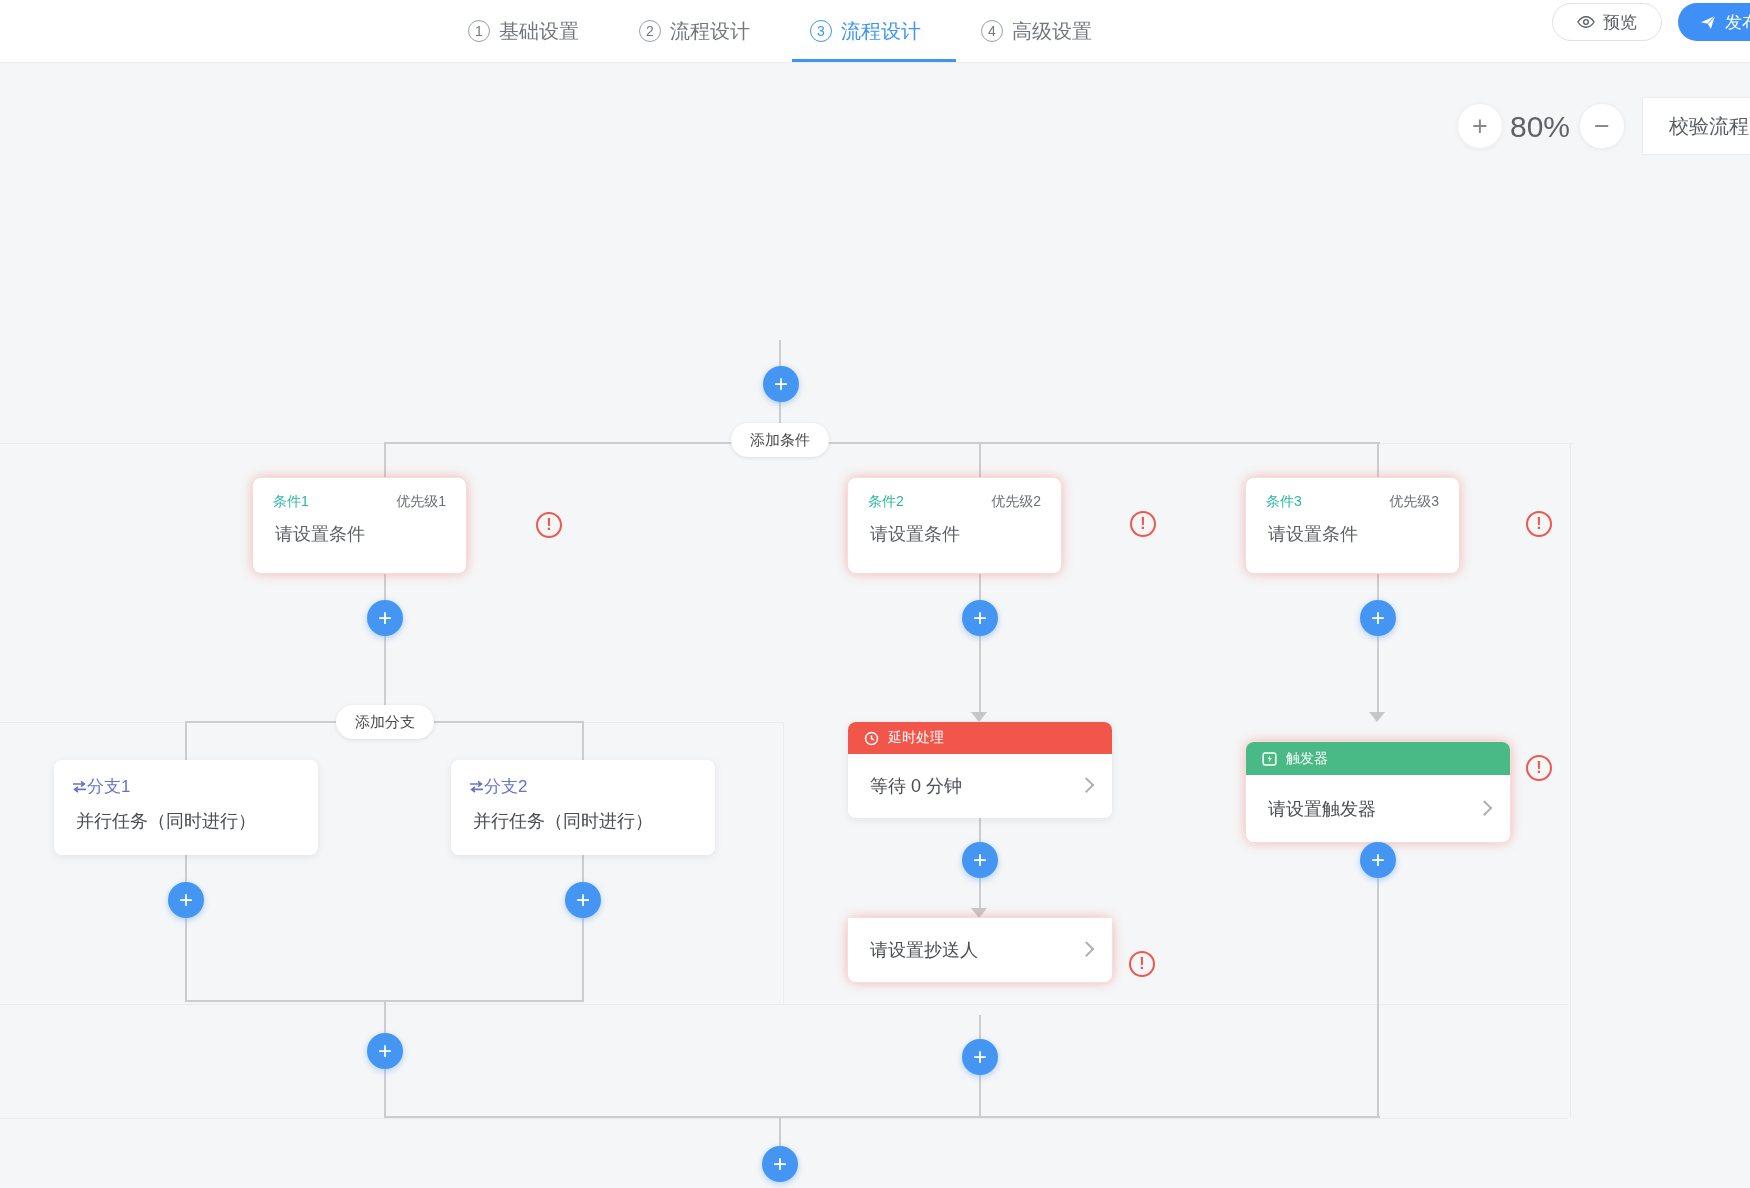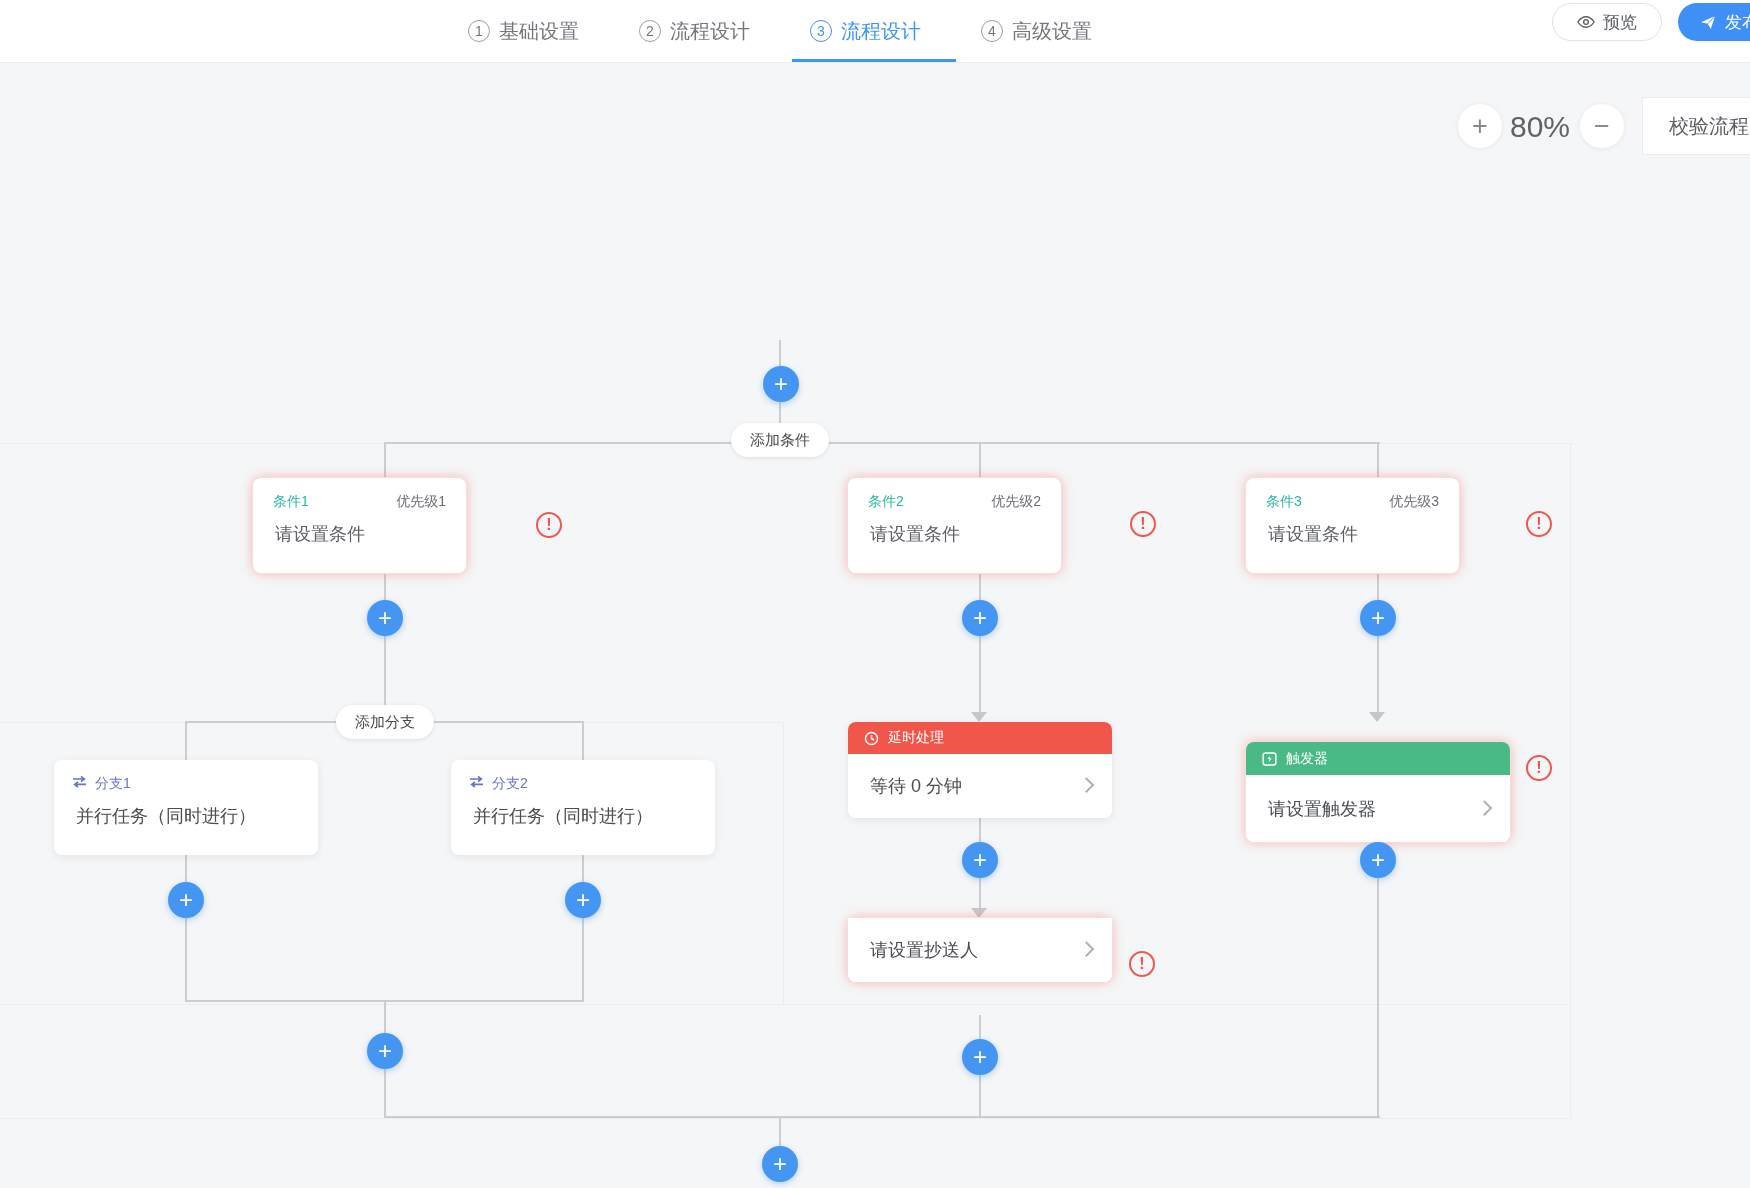--- a/index.html
+++ b/index.html
@@ -55,21 +55,21 @@
   .chevron{position:absolute;right:20px;top:50%;width:9px;height:9px;border-top:2px solid #aeb0b5;
            border-right:2px solid #aeb0b5;transform:translateY(-58%) rotate(45deg);}
   .cond-card{position:absolute;width:213px;height:95px;background:#fff;border-radius:8px;z-index:4;
              box-shadow:0 0 0 1px #fcdcd9,0 0 12px rgba(242,86,77,0.45);cursor:pointer;box-sizing:border-box;}
   .cond-head{display:flex;justify-content:space-between;padding:15px 20px 0 20px;font-size:14px;}
   .cond-title{color:#28b79e;}
   .cond-priority{color:#6b6f75;}
   .cond-body{padding:11px 0 0 22px;font-size:18px;color:#5c6066;}
   .branch-card{position:absolute;width:264px;height:95px;background:#fff;border-radius:8px;z-index:4;
                box-shadow:0 2px 8px rgba(17,31,56,0.08);cursor:pointer;}
-  .branch-head{display:flex;align-items:flex-start;gap:8px;padding:15px 0 0 18px;font-size:14px;color:#6674c5;}
+  .branch-head{display:flex;align-items:center;padding:15px 0 0 18px;font-size:17px;color:#6674c5;}
   .branch-body{padding:11px 16px 0 22px;font-size:18px;color:#4a4d52;}
   .warn{position:absolute;width:26px;height:26px;border:2px solid #f2564d;border-radius:50%;color:#f2564d;
         display:flex;align-items:center;justify-content:center;font-size:16px;font-weight:bold;
         z-index:6;box-sizing:border-box;background:transparent;}
   .icon{display:inline-flex;align-items:center;justify-content:center;}
 </style>
 </head>
 <body>
 
 <div class="stage">

